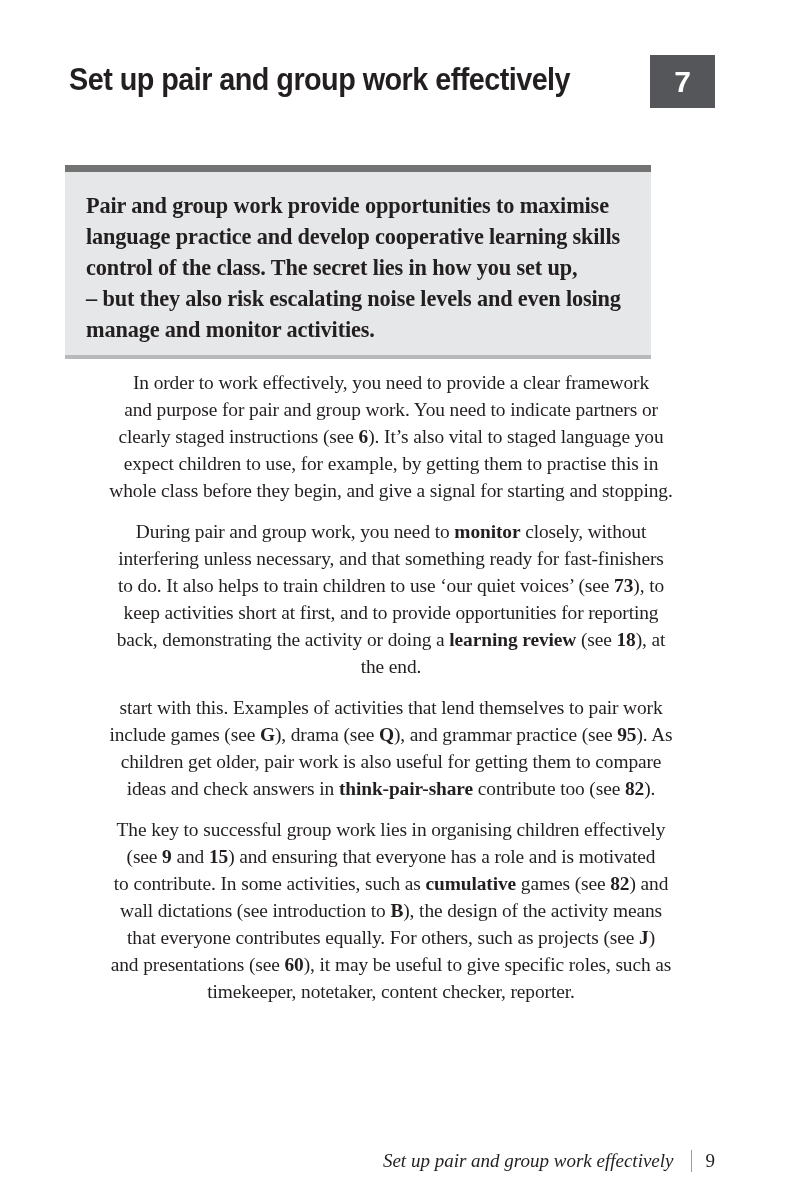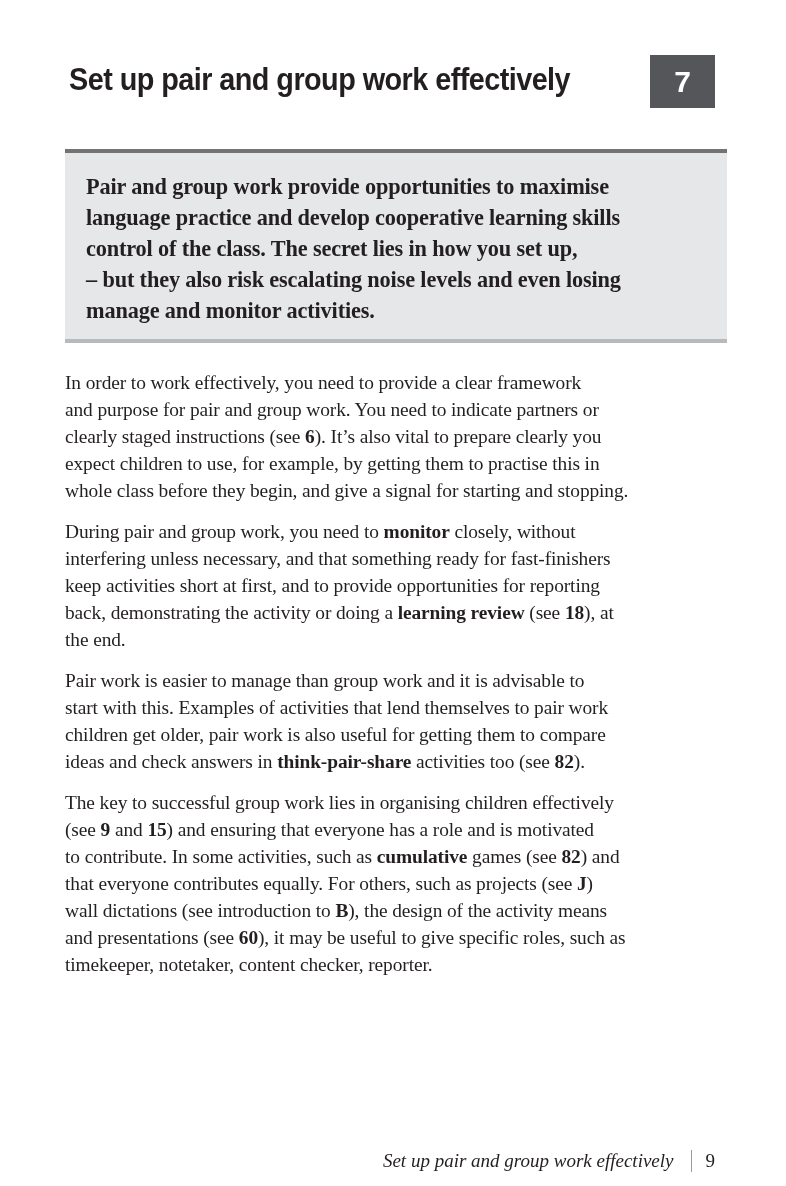--- a/index.html
+++ b/index.html
@@ -14,38 +14,38 @@
       color: #231f20; white-space: nowrap;
     }
     .chapter-badge {
       position: absolute; left: 650px; top: 55px; width: 65px; height: 53px;
       background: #55565a; color: #ffffff;
       font-family: "Liberation Sans", sans-serif; font-weight: bold; font-size: 30px;
       display: flex; align-items: center; justify-content: center;
     }
 
     .callout {
-      position: absolute; left: 65px; top: 149px; width: 662px; height: 194px;
+      position: absolute; left: 65px; top: 165px; width: 586px; height: 194px;
       background: #e6e7e8; box-sizing: border-box;
-      border-top: 4px solid #737373; border-bottom: 4px solid #b8b9bb;
+      border-top: 7px solid #737373; border-bottom: 4px solid #b8b9bb;
       padding: 18px 20px 0 21px;
     }
     .callout-text {
       font-family: "Liberation Serif", serif; font-weight: bold;
       font-size: 22.3px; line-height: 31px; color: #231f20; margin: 0;
       letter-spacing: -0.15px;
     }
 
     .body-text {
       position: absolute; left: 65px; top: 369px; width: 652px;
       font-family: "Liberation Serif", serif; font-size: 19.4px; line-height: 27px;
       color: #231f20; letter-spacing: -0.1px;
     }
     .para { margin: 0 0 14px 0; }
-    .para .line { display: block; white-space: nowrap; }
+    .para .line { display: block; white-space: nowrap; text-align: center; }
     b { font-weight: bold; }
 
     .footer {
       position: absolute; right: 71px; top: 1148px;
       font-family: "Liberation Serif", serif; font-size: 19px; line-height: 26px;
       color: #231f20; display: flex; align-items: center; white-space: nowrap;
     }
     .footer-title { font-style: italic; }
     .footer-sep { display: inline-block; width: 1px; height: 22px; background: #9a9b9d; margin: 0 14px 0 17px; }
   </style>
@@ -66,43 +66,44 @@
       <span class="line" style="display:block">control of the class. The secret lies in how you set up,</span>
       <span class="line" style="display:block">– but they also risk escalating noise levels and even losing</span>
       <span class="line" style="display:block">manage and monitor activities.</span>
     </p>
   </div>
 
   <div class="body-text" id="body-text">
     <p class="para">
         <span class="line"><span>In order to work effectively, you need to provide a clear framework</span></span>
         <span class="line"><span>and purpose for pair and group work. You need to indicate partners or</span></span>
-        <span class="line"><span>clearly staged instructions (see </span><b>6</b><span>). It’s also vital to prepare clearly you</span></span>
+        <span class="line"><span>clearly staged instructions (see </span><b>6</b><span>). It’s also vital to staged language you</span></span>
         <span class="line"><span>expect children to use, for example, by getting them to practise this in</span></span>
         <span class="line"><span>whole class before they begin, and give a signal for starting and stopping.</span></span>
       </p>
     <p class="para">
         <span class="line"><span>During pair and group work, you need to </span><b>monitor</b><span> closely, without</span></span>
         <span class="line"><span>interfering unless necessary, and that something ready for fast-finishers</span></span>
+        <span class="line"><span>to do. It also helps to train children to use ‘our quiet voices’ (see </span><b>73</b><span>), to</span></span>
         <span class="line"><span>keep activities short at first, and to provide opportunities for reporting</span></span>
         <span class="line"><span>back, demonstrating the activity or doing a </span><b>learning review</b><span> (see </span><b>18</b><span>), at</span></span>
         <span class="line"><span>the end.</span></span>
       </p>
     <p class="para">
-        <span class="line"><span>Pair work is easier to manage than group work and it is advisable to</span></span>
         <span class="line"><span>start with this. Examples of activities that lend themselves to pair work</span></span>
+        <span class="line"><span>include games (see </span><b>G</b><span>), drama (see </span><b>Q</b><span>), and grammar practice (see </span><b>95</b><span>). As</span></span>
         <span class="line"><span>children get older, pair work is also useful for getting them to compare</span></span>
-        <span class="line"><span>ideas and check answers in </span><b>think-pair-share</b><span> activities too (see </span><b>82</b><span>).</span></span>
+        <span class="line"><span>ideas and check answers in </span><b>think-pair-share</b><span> contribute too (see </span><b>82</b><span>).</span></span>
       </p>
     <p class="para">
         <span class="line"><span>The key to successful group work lies in organising children effectively</span></span>
         <span class="line"><span>(see </span><b>9</b><span> and </span><b>15</b><span>) and ensuring that everyone has a role and is motivated</span></span>
         <span class="line"><span>to contribute. In some activities, such as </span><b>cumulative</b><span> games (see </span><b>82</b><span>) and</span></span>
+        <span class="line"><span>wall dictations (see introduction to </span><b>B</b><span>), the design of the activity means</span></span>
         <span class="line"><span>that everyone contributes equally. For others, such as projects (see </span><b>J</b><span>)</span></span>
-        <span class="line"><span>wall dictations (see introduction to </span><b>B</b><span>), the design of the activity means</span></span>
         <span class="line"><span>and presentations (see </span><b>60</b><span>), it may be useful to give specific roles, such as</span></span>
         <span class="line"><span>timekeeper, notetaker, content checker, reporter.</span></span>
       </p>
   </div>
 
   <div class="footer">
     <span class="footer-title">Set up pair and group work effectively</span>
     <span class="footer-sep"></span>
     <span class="footer-page">9</span>
   </div>

